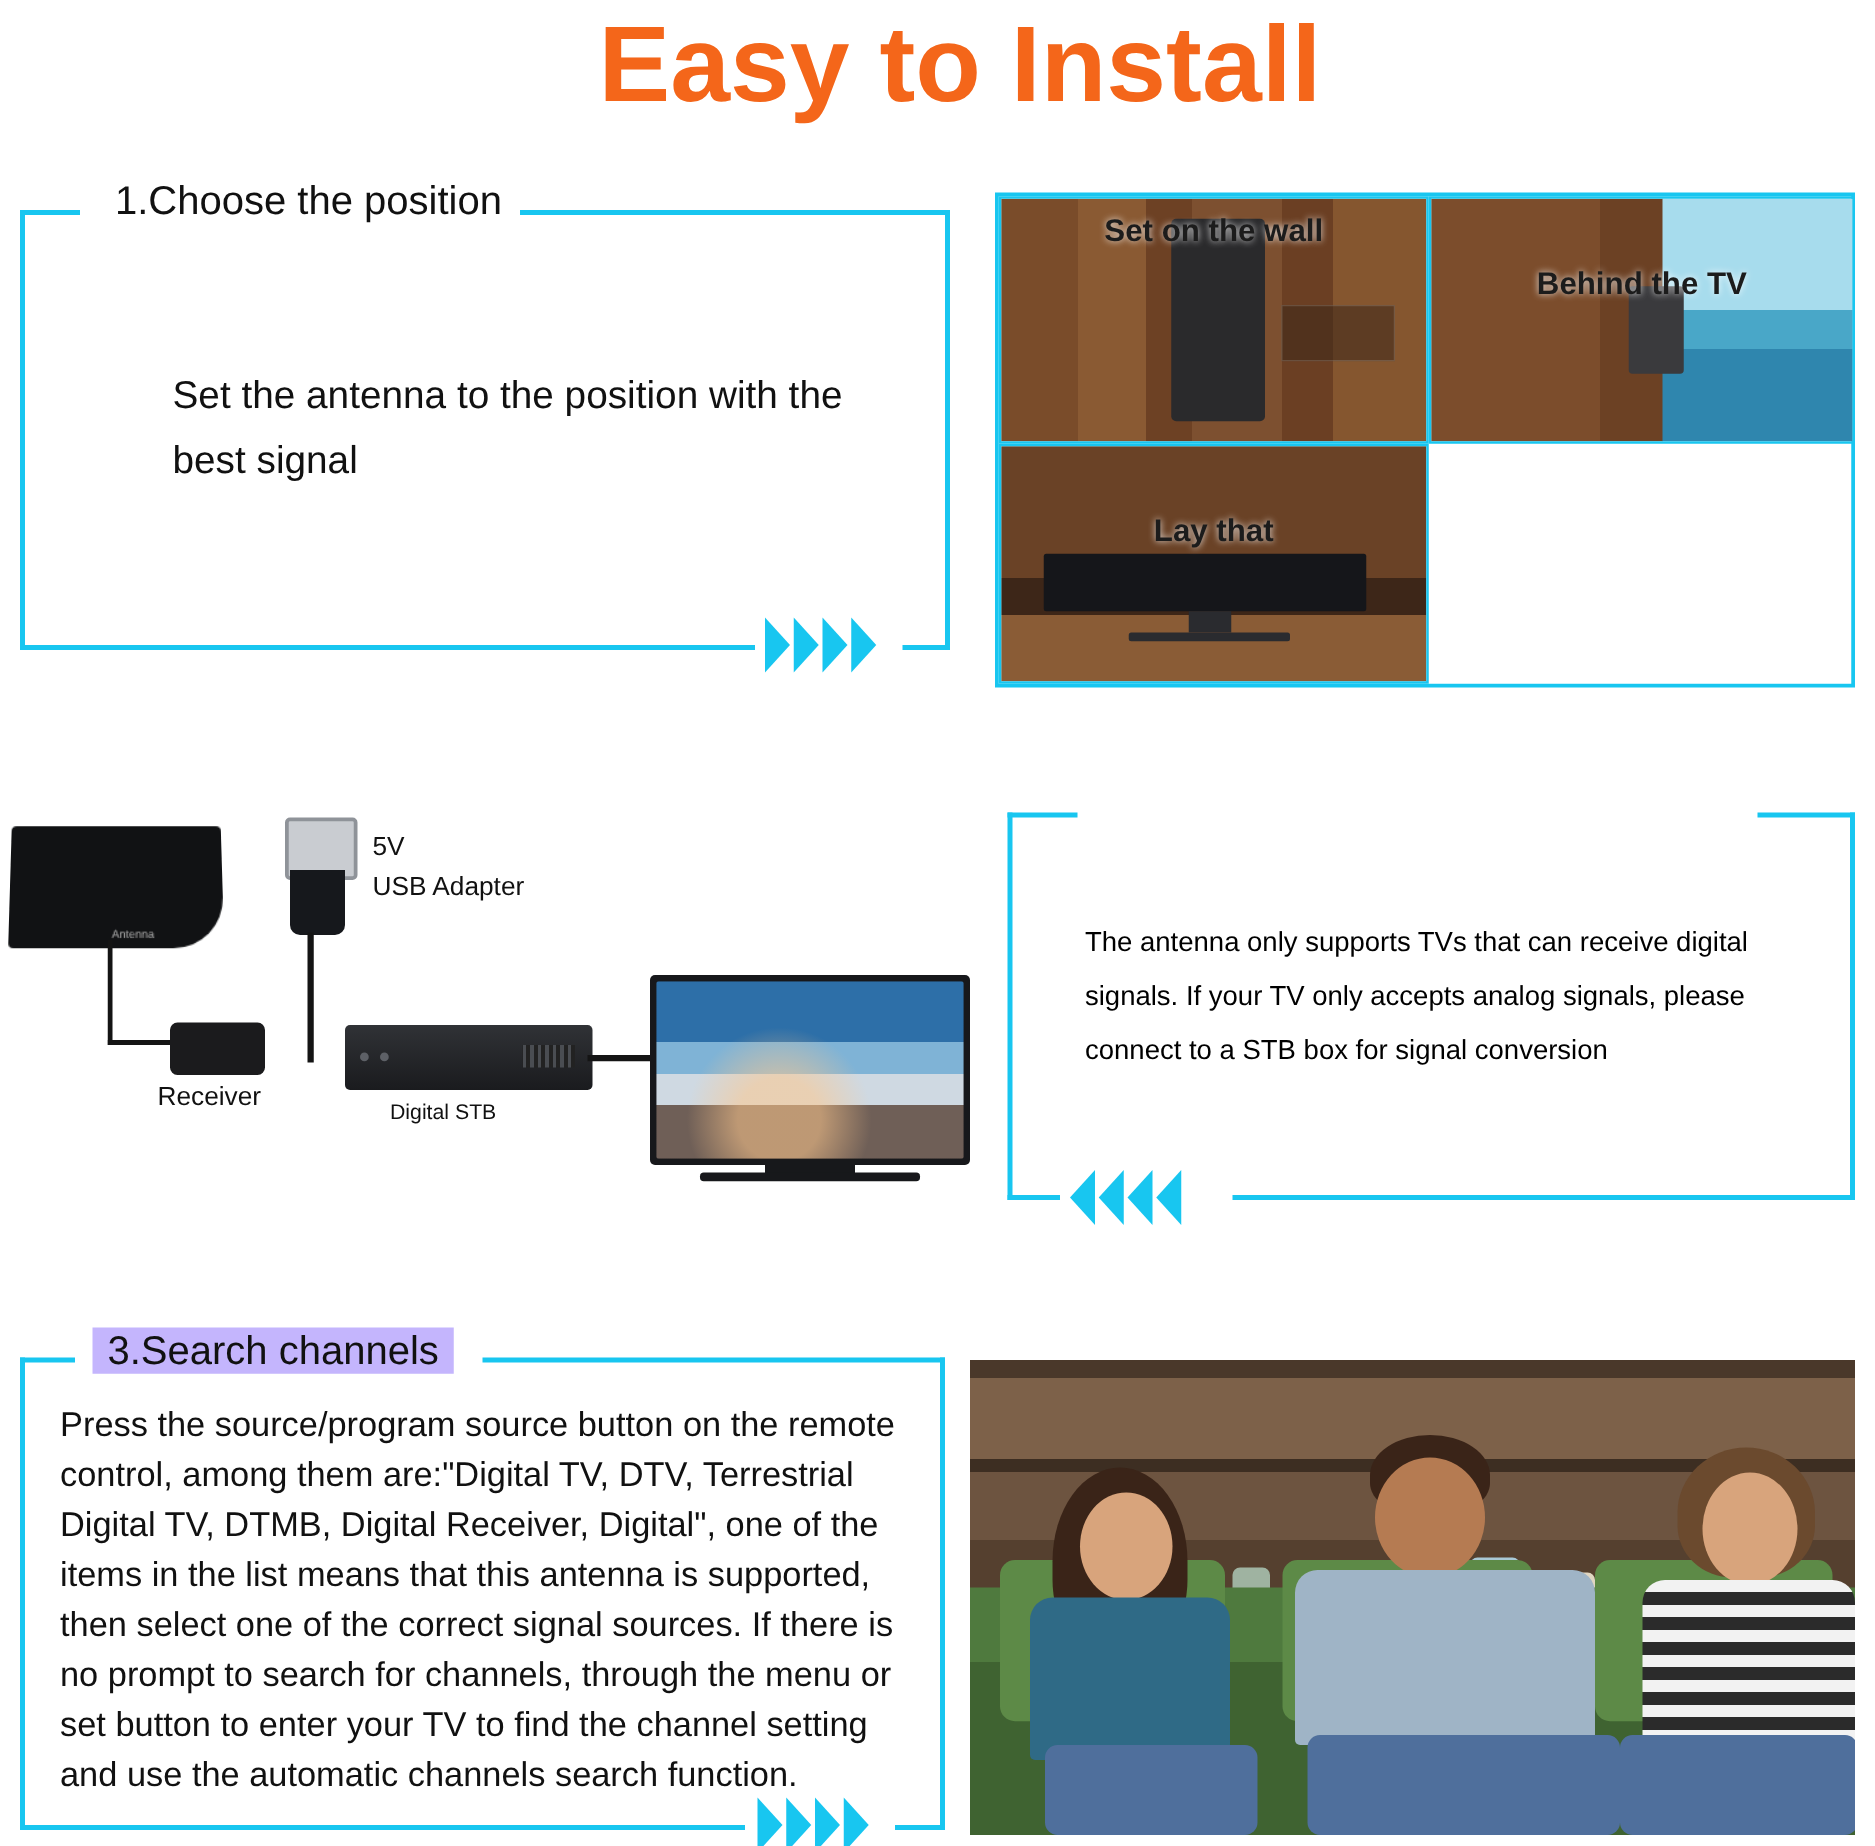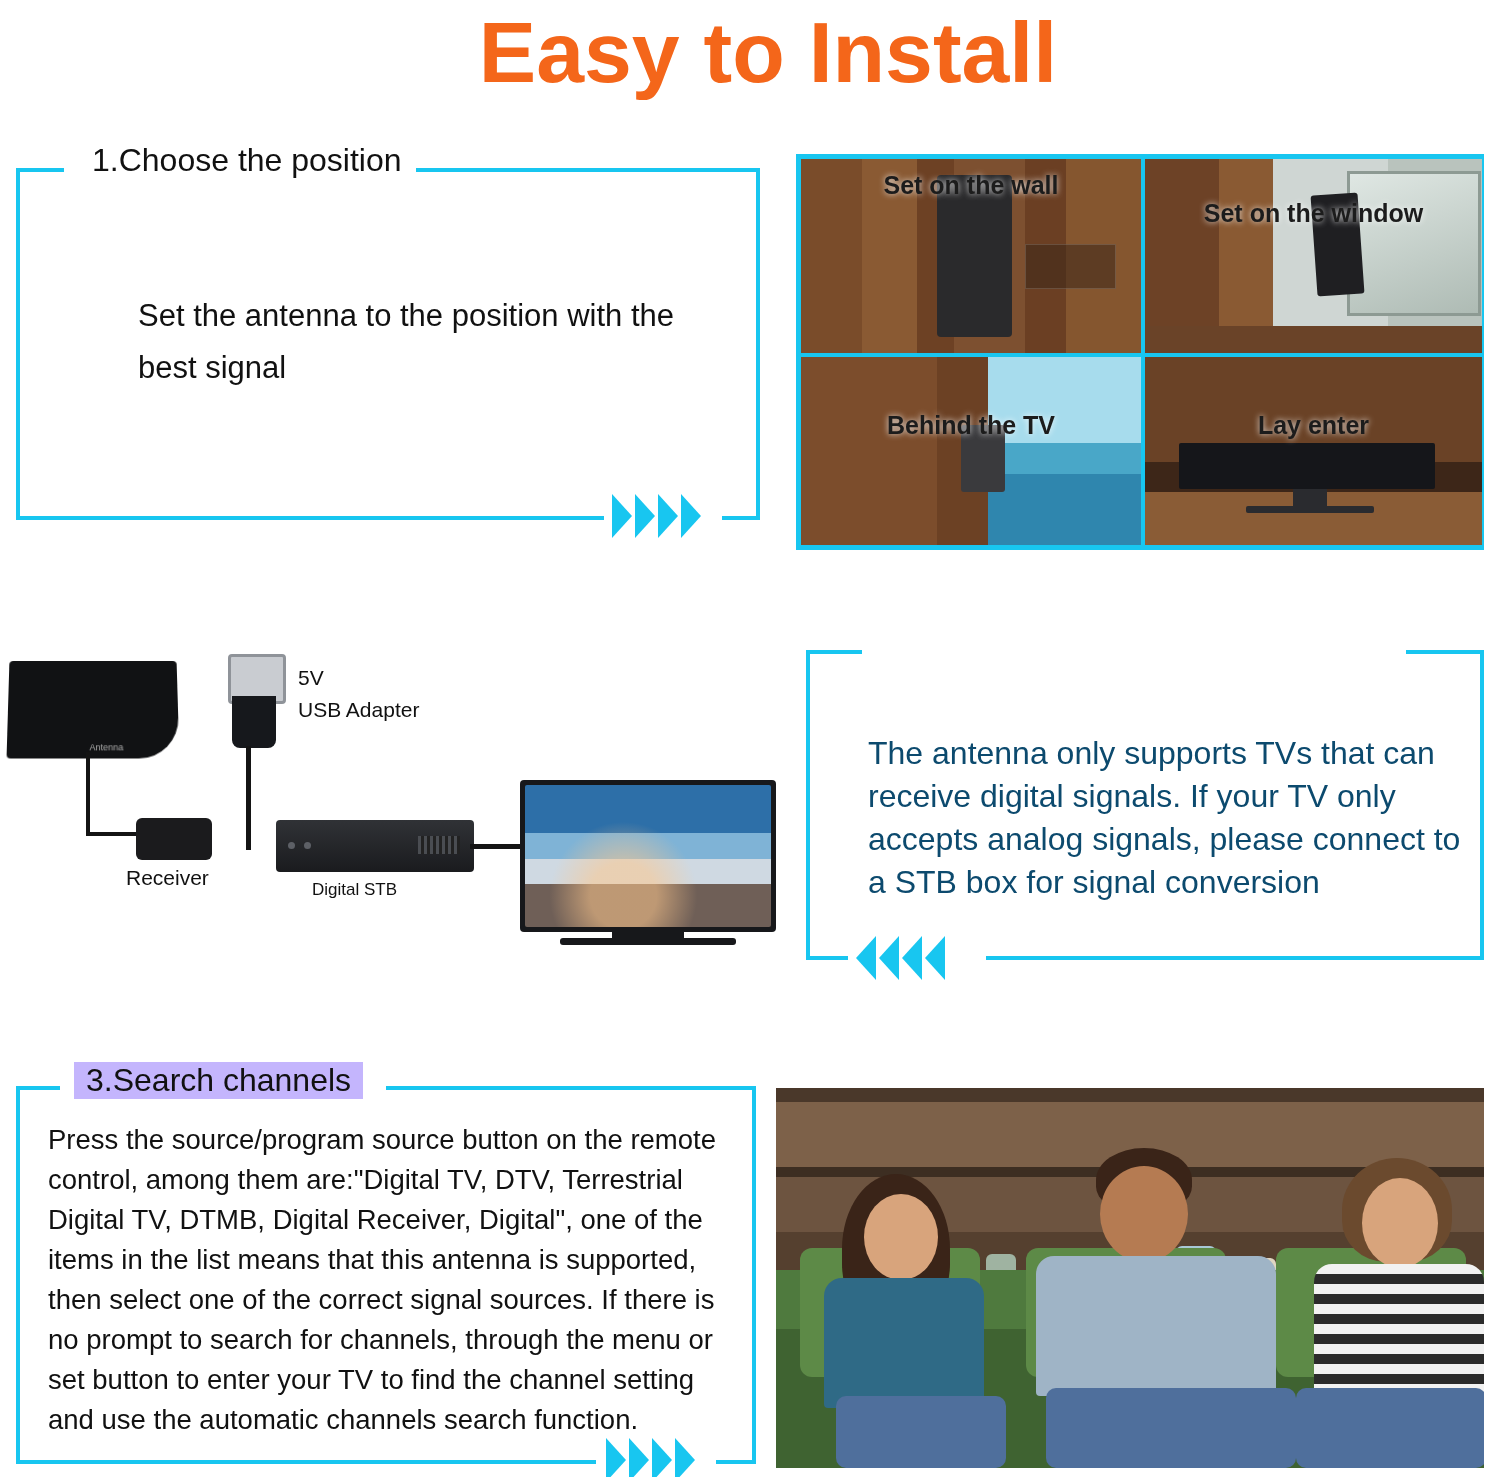--- a/index.html
+++ b/index.html
@@ -191,22 +191,22 @@
     font-size: 31px;
     color: #111;
     white-space: nowrap;
   }
   .s2-title .hl { font-size: 33px; }
   .s2-body {
     position: absolute;
     left: 62px;
     top: 82px;
     width: 594px;
-    font-size: 32px;
-    color: #0c4a6e;
+    font-size: 22px;
+    color: #000000;
     line-height: 43px;
   }
 
   
   #diagram {
     position: absolute;
     left: 0;
     top: 640px;
     width: 790px;
     height: 340px;
@@ -436,35 +436,30 @@
     <div class="chev"></div>
     <div class="chev"></div>
   </div>
 </div>
 
 <div id="photoGrid">
   <div class="cell wall">
     <div class="plate"></div>
     <div class="lbl" style="top:12px;">Set on the wall</div>
   </div>
-  <div class="cell window">
-    <div class="pane"></div>
-    <div class="sill"></div>
-    <div class="lbl" style="top:40px;">Set on the window</div>
-  </div>
   <div class="cell behind">
     <div class="sea"></div>
     <div class="dev"></div>
     <div class="lbl" style="top:54px;">Behind the TV</div>
   </div>
   <div class="cell flat">
     <div class="tv"></div>
     <div class="stand"></div>
     <div class="base"></div>
-    <div class="lbl" style="top:54px;">Lay enter</div>
+    <div class="lbl" style="top:54px;">Lay that</div>
   </div>
 </div>
 
 <div id="diagram">
   <div class="ant">
     <span class="brand">Antenna</span>
   </div>
   <div class="antcable"></div>
   <div class="antcable2"></div>
   <div class="amp"></div>

